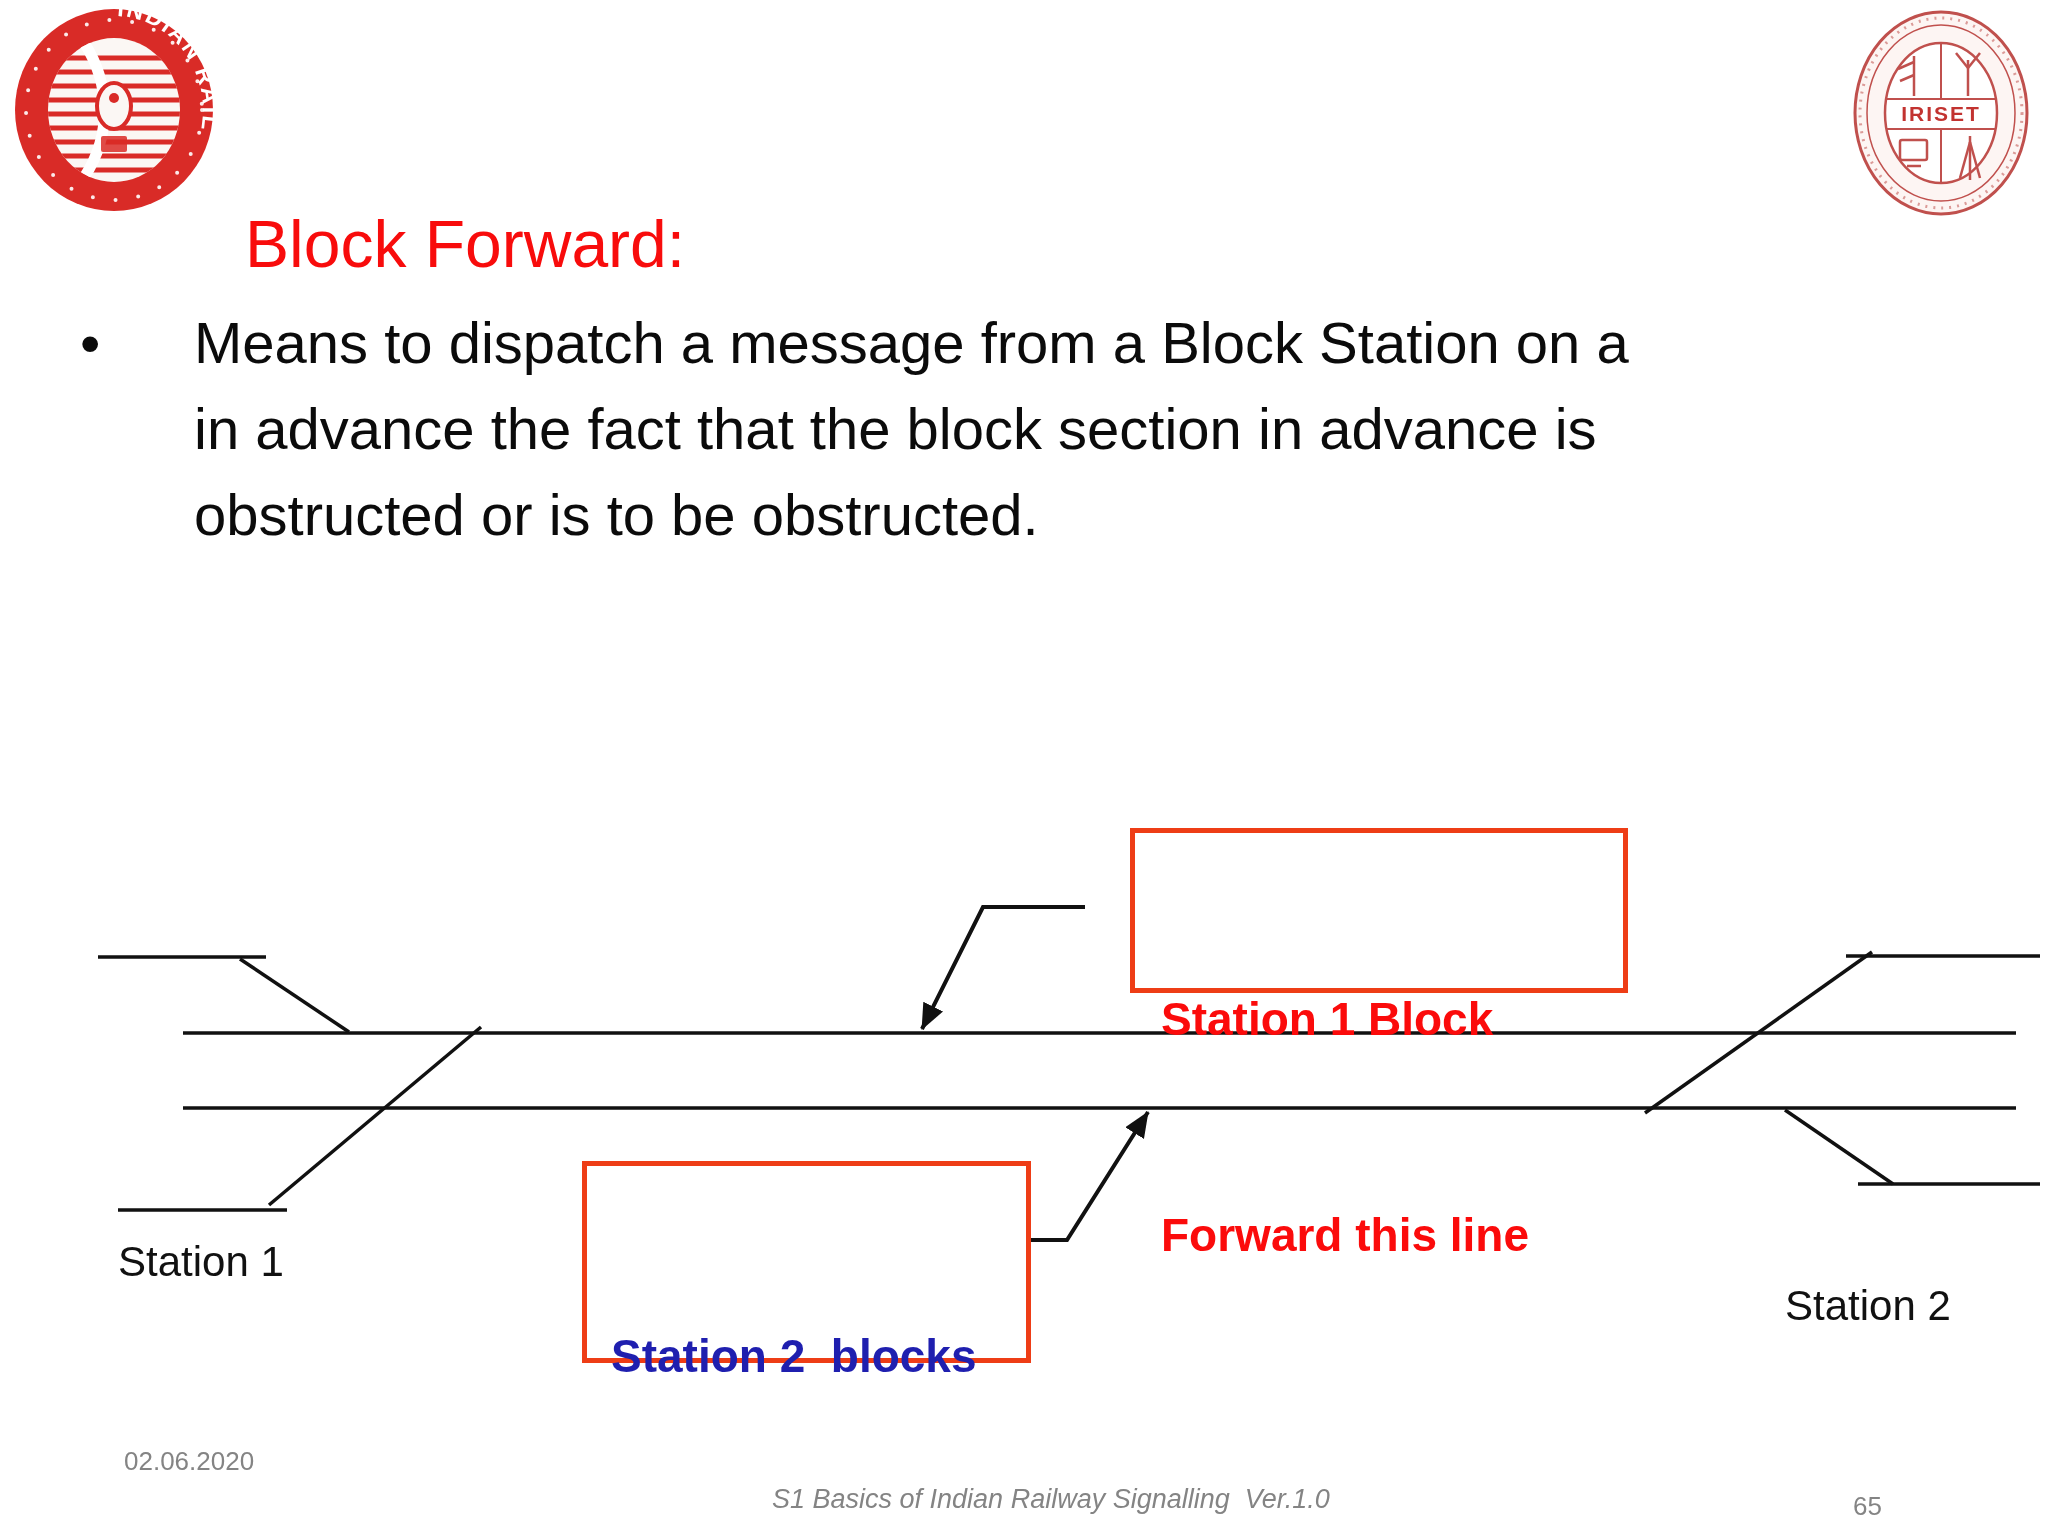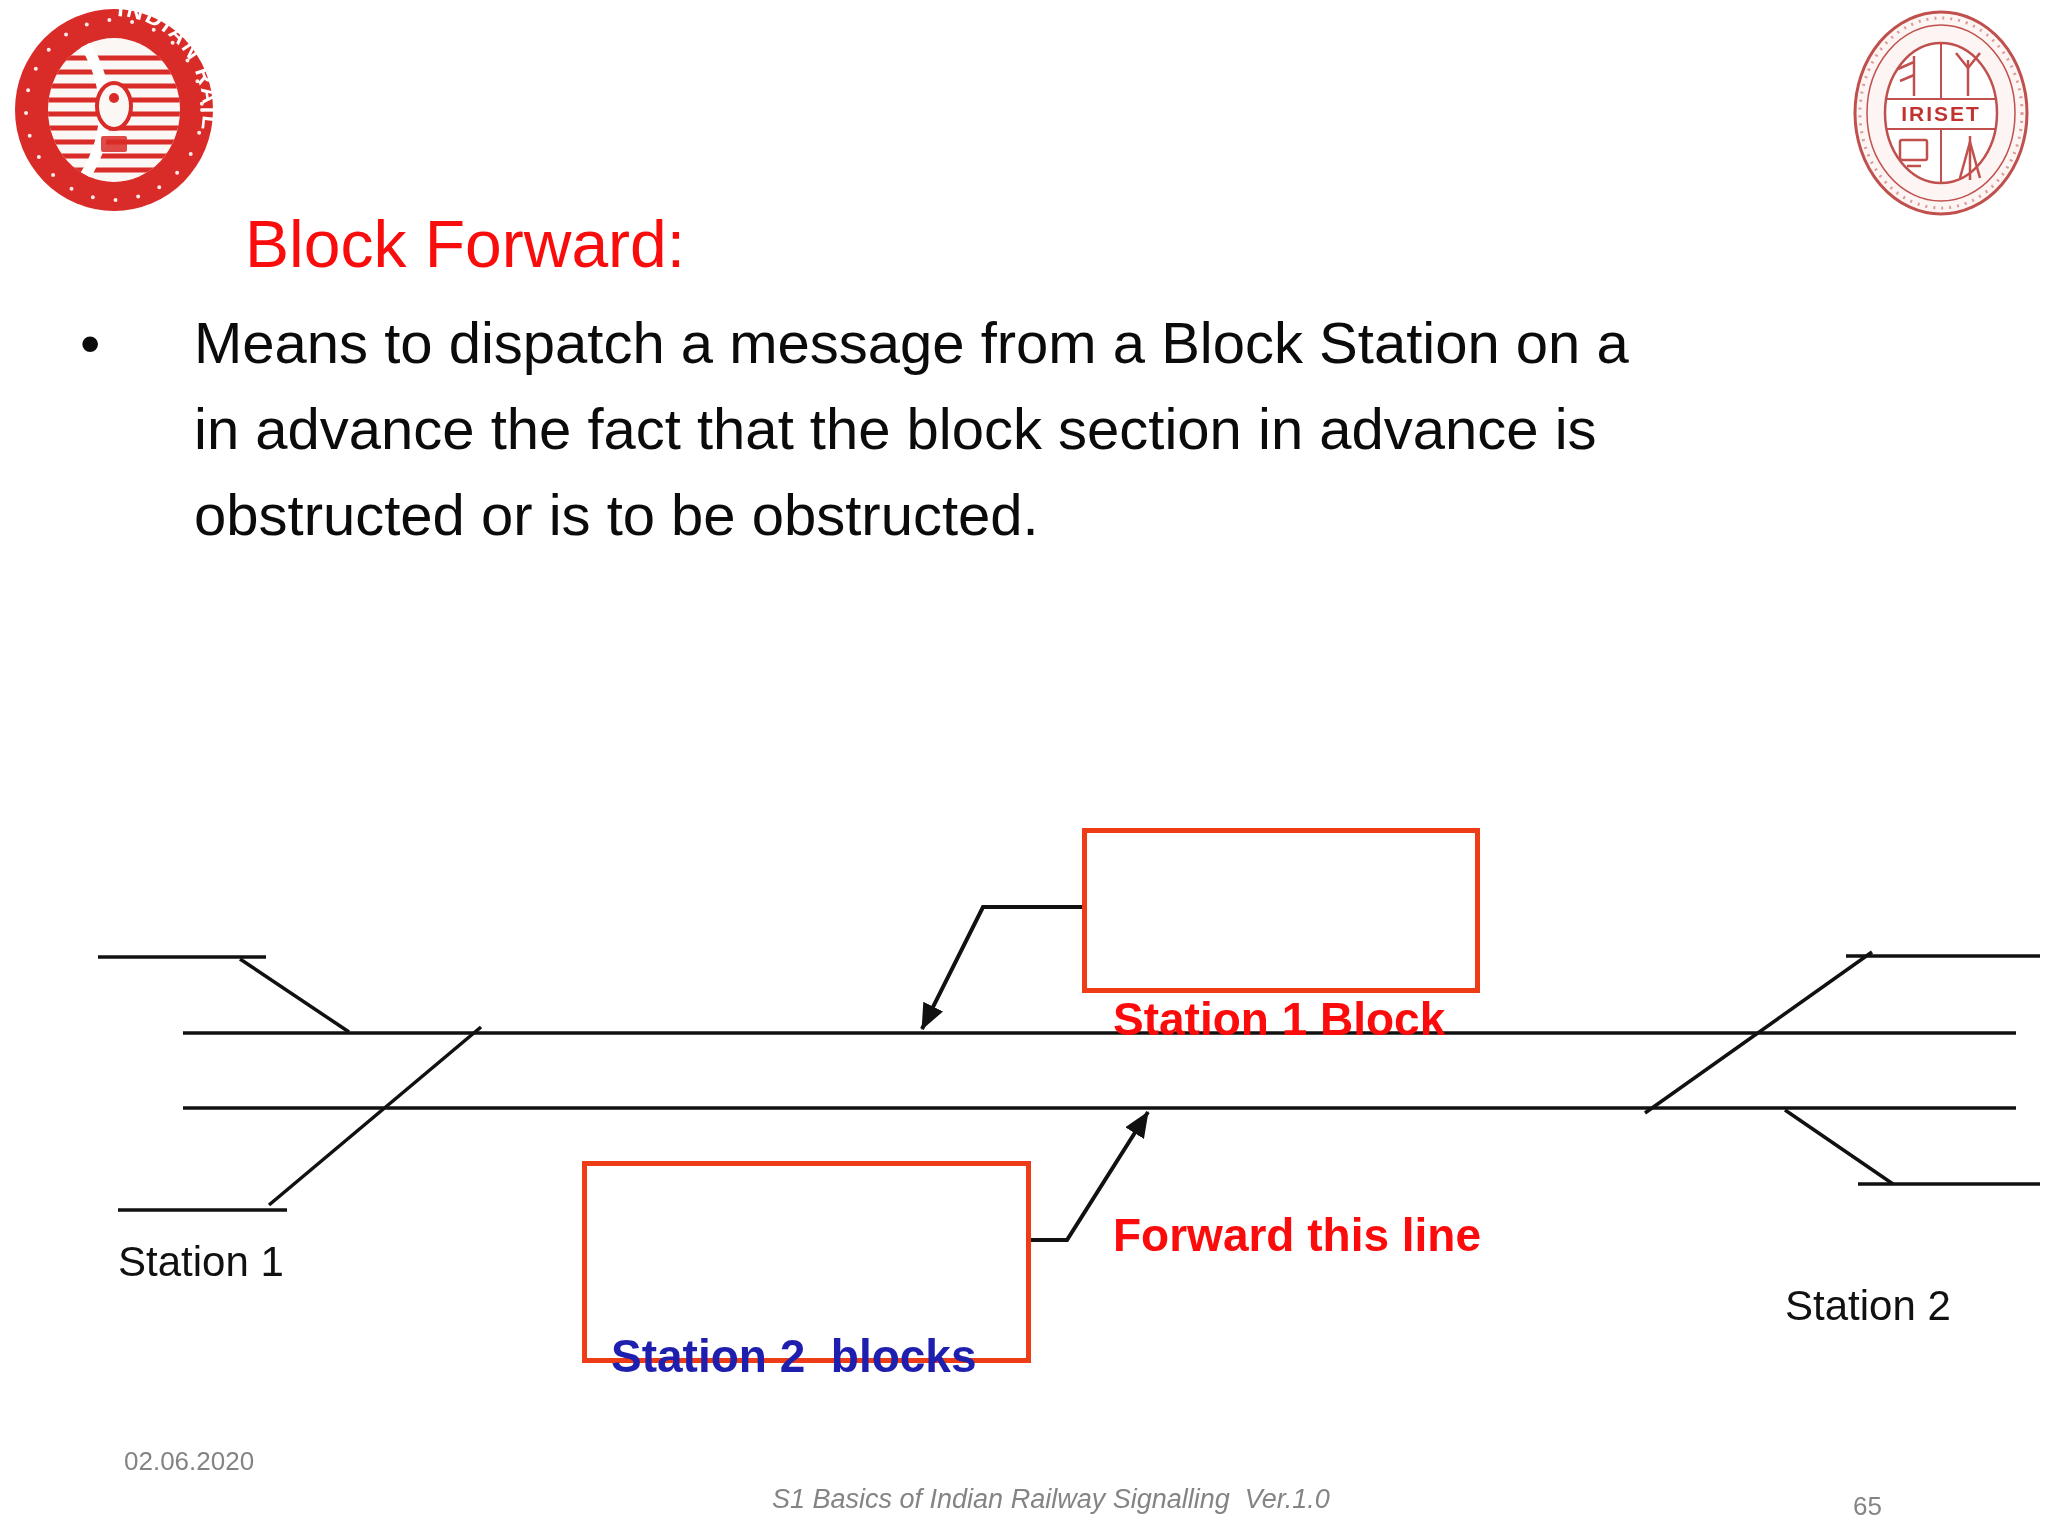--- a/index.html
+++ b/index.html
@@ -19,21 +19,21 @@
   .body-row{display:flex;}
   .bullet{width:114px;font-size:58px;line-height:86px;flex:0 0 114px;}
   .body-lines{font-size:58px;line-height:86px;color:#0b0b0b;}
   
   .diagram{position:absolute;left:0;top:0;}
   
   .callout{
     position:absolute;box-sizing:border-box;border:5px solid #ee3d16;background:#fff;
     font-weight:bold;font-size:46px;line-height:72px;white-space:pre;
   }
-  .callout.red{left:1082px;top:828px;width:398px;height:165px;padding:6px 0 0 26px;color:#fb0b0b;}
+  .callout.red{left:1130px;top:828px;width:498px;height:165px;padding:6px 0 0 26px;color:#fb0b0b;}
   .callout.blue{left:582px;top:1161px;width:449px;height:202px;padding:10px 0 0 24px;color:#1f1faf;}
   
   .station-label{position:absolute;font-size:42px;color:#111;}
   .station-label.s1{left:118px;top:1238px;}
   .station-label.s2{left:1785px;top:1282px;}
   
   .footer-date{position:absolute;left:124px;top:1446px;font-size:26px;color:#848484;text-align:right;}
   .footer-course{position:absolute;left:772px;top:1484px;font-size:27px;color:#848484;white-space:pre;font-style:italic;}
   .footer-page{position:absolute;left:1853px;top:1449px;font-size:26px;color:#848484;margin-top:42px;}
 </style>

